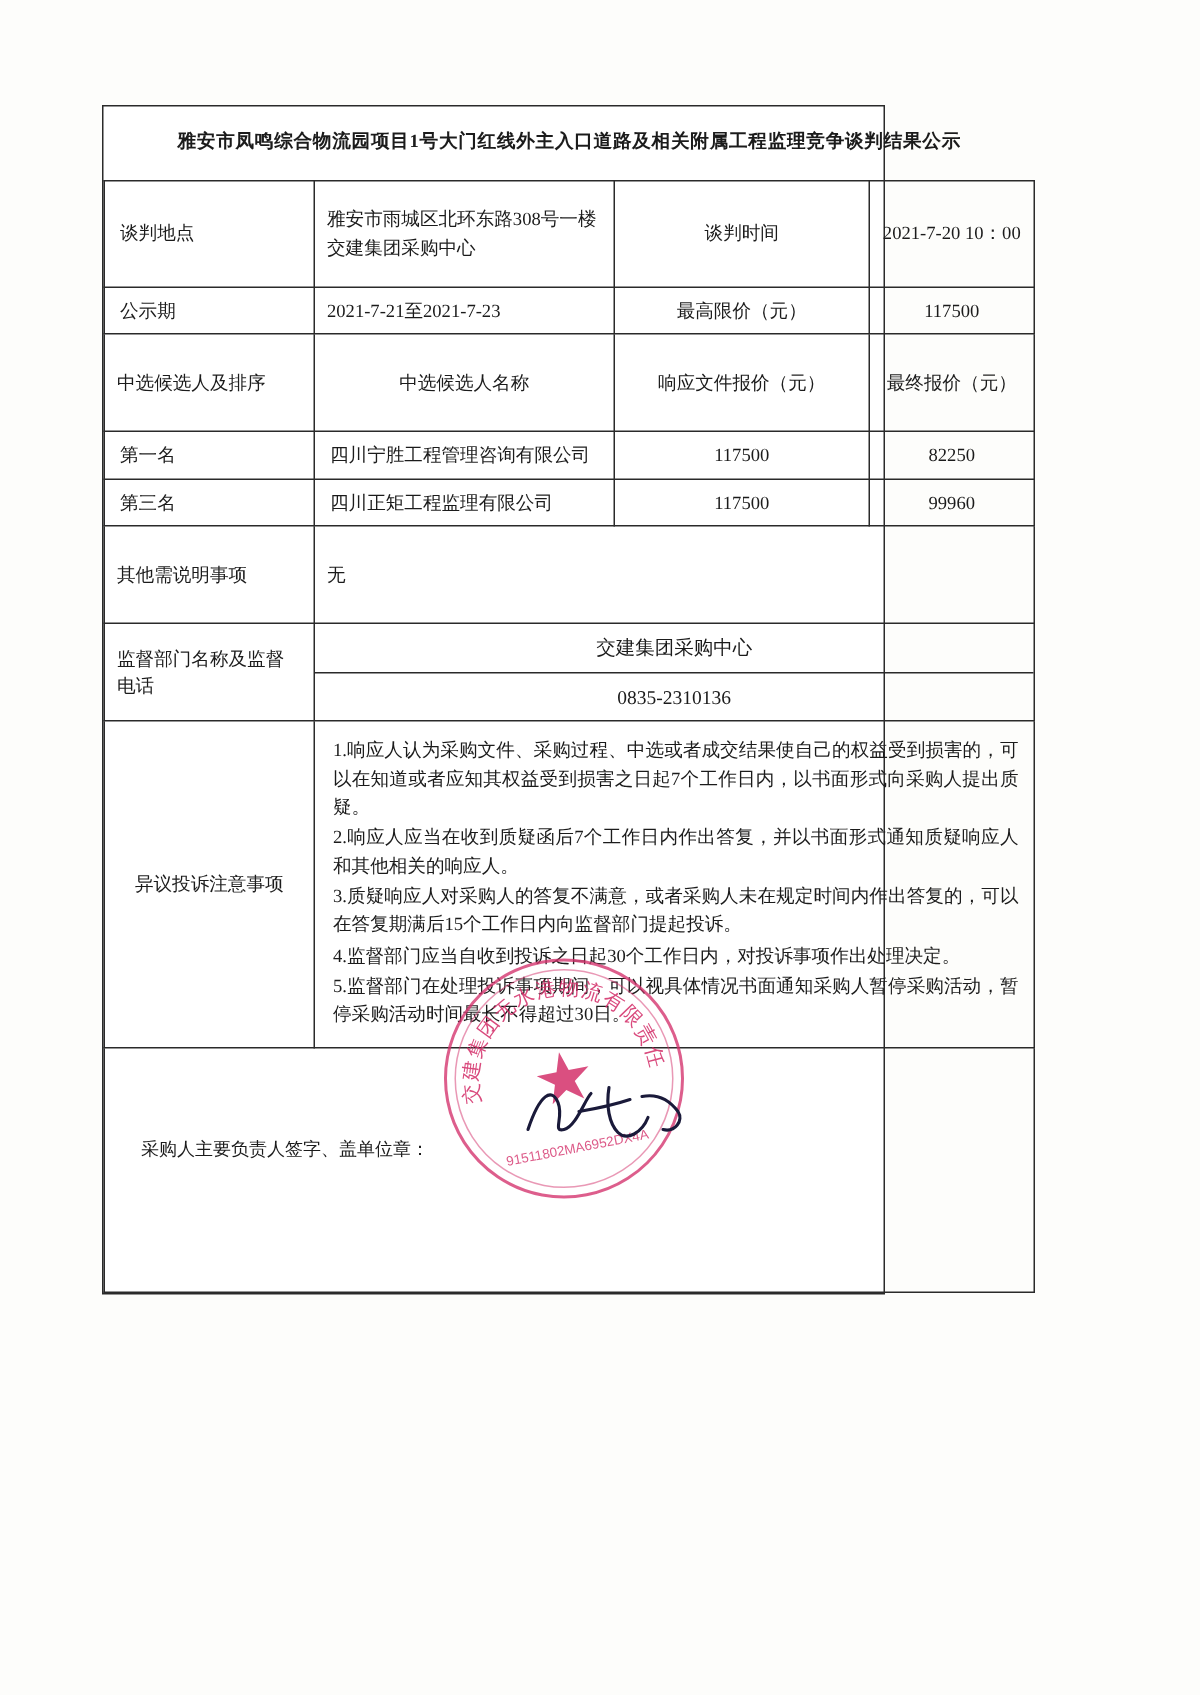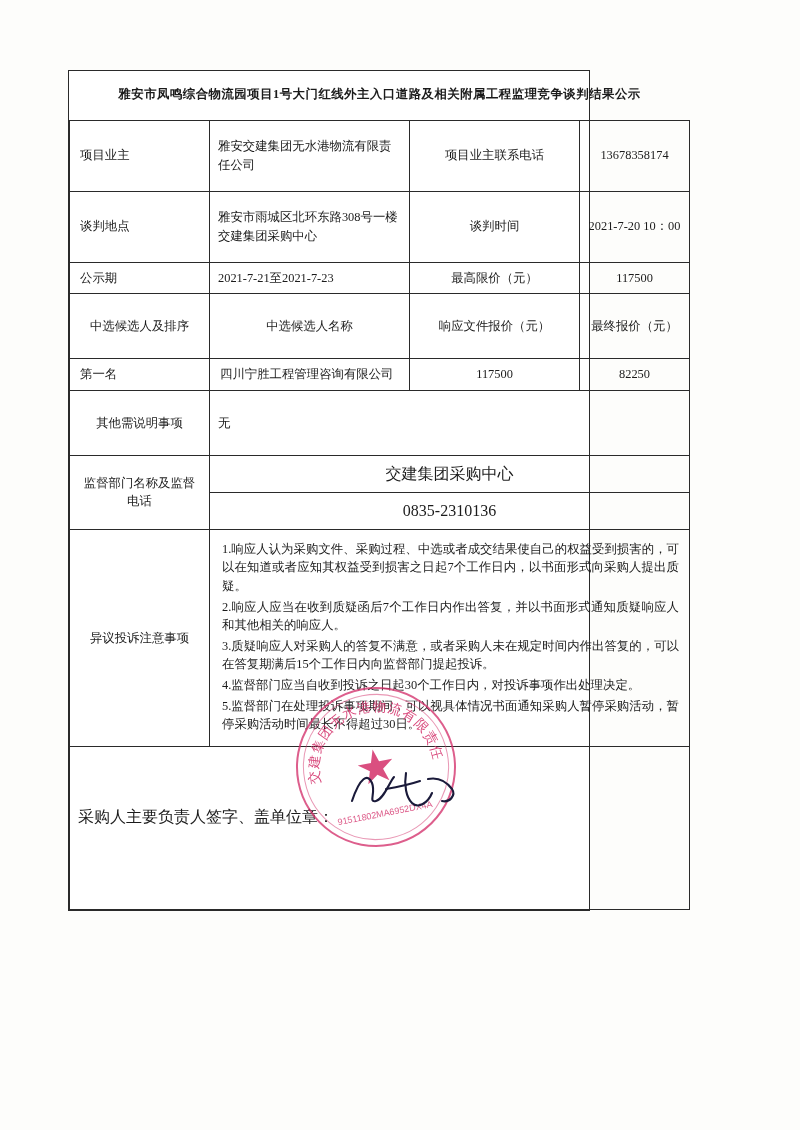--- a/index.html
+++ b/index.html
@@ -100,28 +100,28 @@
   .sign-row td {
     height: 150px;
     vertical-align: middle;
   }
   .sign-label {
     font-size: 13px;
     text-align: center;
     position: relative;
   }
   .two-line-label {
-    text-align: center;
+    text-align: left;
     font-size: 13px;
     line-height: 1.6;
     margin-left: 43px;
   }
   .supervise-stack {
     text-align: center;
-    font-size: 16px;
+    font-size: 13px;
   }
   .supervise-stack .sep {
     border-bottom: 1px solid #2a2a2a;
     padding: 6px 0;
   }
   .supervise-stack .bot {
     padding: 6px 0;
   }
   
   .seal {
@@ -201,26 +201,20 @@
         <col style="width:200px">
         <col style="width:170px">
         <col style="width:110px">
       </colgroup>
       <tbody>
         <tr>
           <td class="title-cell" colspan="4">雅安市凤鸣综合物流园项目1号大门红线外主入口道路及相关附属工程监理竞争谈判结果公示</td>
         </tr>
 
 
-        <tr>
-          <td class="label">项目业主</td>
-          <td class="val taller">雅安交建集团无水港物流有限责任公司</td>
-          <td class="label-center">项目业主联系电话</td>
-          <td class="val-center">13678358174</td>
-        </tr>
 
         <tr>
           <td class="label">谈判地点</td>
           <td class="val taller">雅安市雨城区北环东路308号一楼交建集团采购中心</td>
           <td class="label-center">谈判时间</td>
           <td class="val-center">2021-7-20  10：00</td>
         </tr>
 
         <tr>
           <td class="label">公示期</td>
@@ -234,20 +228,26 @@
           <td class="hdr-center">中选候选人名称</td>
           <td class="hdr-center">响应文件报价（元）</td>
           <td class="hdr-center">最终报价（元）</td>
         </tr>
 
         <tr>
           <td class="rank-cell">第一名</td>
           <td class="cand-name">四川宁胜工程管理咨询有限公司</td>
           <td class="val-center">117500</td>
           <td class="val-center">82250</td>
+        </tr>
+        <tr>
+          <td class="rank-cell">第三名</td>
+          <td class="cand-name">四川正矩工程监理有限公司</td>
+          <td class="val-center">117500</td>
+          <td class="val-center">99960</td>
         </tr>
 
         <tr>
           <td class="two-line-label tall">其他需说明事项</td>
           <td class="val" colspan="3">无</td>
         </tr>
 
         <tr>
           <td class="two-line-label tall">监督部门名称及监督电话</td>
           <td colspan="3" style="padding:0 !important;">
@@ -265,21 +265,21 @@
             <p>2.响应人应当在收到质疑函后7个工作日内作出答复，并以书面形式通知质疑响应人和其他相关的响应人。</p>
             <p>3.质疑响应人对采购人的答复不满意，或者采购人未在规定时间内作出答复的，可以在答复期满后15个工作日内向监督部门提起投诉。</p>
             <p>4.监督部门应当自收到投诉之日起30个工作日内，对投诉事项作出处理决定。</p>
             <p>5.监督部门在处理投诉事项期间，可以视具体情况书面通知采购人暂停采购活动，暂停采购活动时间最长不得超过30日。</p>
           </td>
         </tr>
 
         <tr class="sign-row">
           <td class="sign-label" colspan="4">
             <div style="position:relative; height:100%;">
-              <span style="position:absolute; left:0; top:52px; font-size:16px;">采购人主要负责人签字、盖单位章：</span>
+              <span style="position:absolute; left:16px; top:52px; font-size:12px;">采购人主要负责人签字、盖单位章：</span>
               <div class="seal">
                 <div class="ring"></div>
                 <div class="ring2"></div>
                 <div class="star">★</div>
                 <svg width="160" height="160" viewBox="0 0 160 160">
                   <defs>
                     <path id="arcpath" d="M 22,82 A 58,58 0 1 1 138,82"></path>
                   </defs>
                   <text>
                     <textPath href="#arcpath" startOffset="50%" text-anchor="middle">雅安交建集团无水港物流有限责任公司</textPath>

